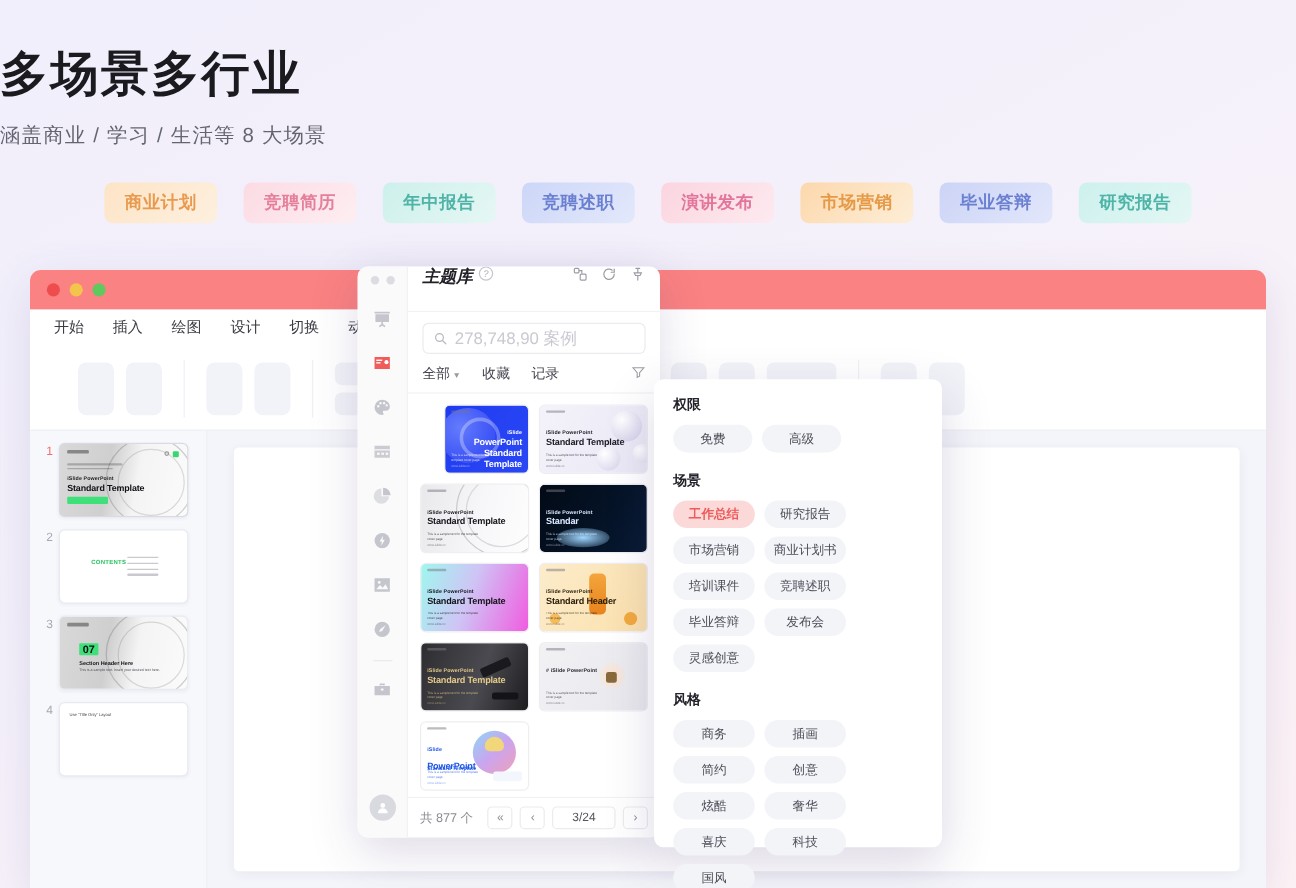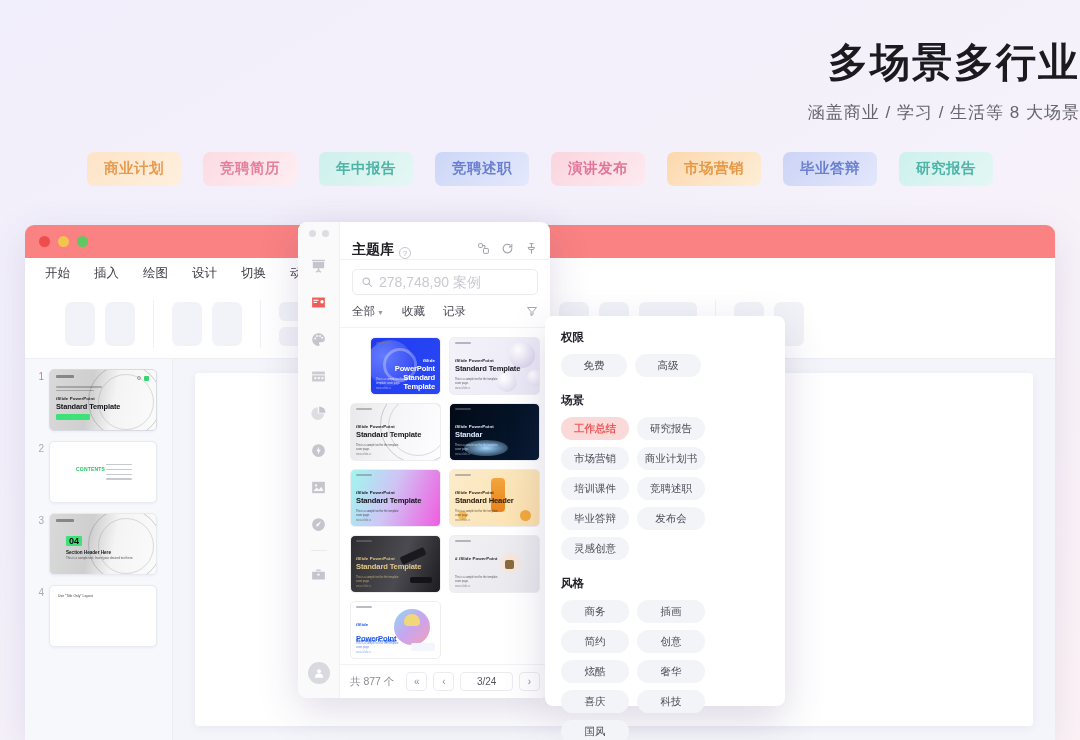--- a/index.html
+++ b/index.html
@@ -7,21 +7,21 @@
     width: 1080px; height: 740px;
     font-family: "Liberation Sans", "DejaVu Sans", sans-serif;
     overflow: hidden;
   }
   body {
     background: linear-gradient(150deg, #f2effc 0%, #f3f0fb 35%, #f7f2fa 60%, #fdf3f6 100%);
     position: relative;
   }
 
   
-  .hero { padding-top: 38px; text-align: right; }
+  .hero { padding-top: 38px; text-align: left; }
   .hero-title {
     font-size: 40px; font-weight: 700; color: #1b1b1f;
     letter-spacing: 2px; line-height: 1.22;
   }
   .hero-sub {
     margin-top: 14px; font-size: 17px; color: #65656f; letter-spacing: 1px;
   }
 
   
   .tag-row {
@@ -151,22 +151,23 @@
   .rail-icon svg { width: 17px; height: 17px; }
   .rail-sep { width: 16px; height: 1px; background: #e9e9ee; margin: 3px 0 9px; }
   .rail-avatar {
     position: absolute; bottom: 14px; width: 22px; height: 22px;
     border-radius: 50%; background: #d9d9e0;
     display: flex; align-items: center; justify-content: center; color: #fff;
   }
 
   .tp-main { flex: 1; display: flex; flex-direction: column; min-width: 0; }
   .tp-head {
-    height: 38px; display: flex; align-items: flex-end; padding: 0 12px;
+    height: 38px; display: flex; align-items: flex-start; padding: 0 12px;
     border-bottom: 1px solid #f2f2f5;
+    font-style: italic;
   }
   .tp-title { font-size: 14px; font-weight: 700; color: #202027; }
   .tp-help {
     width: 12px; height: 12px; border-radius: 50%; border: 1px solid #c6c6cf;
     color: #b3b3bd; font-size: 8px; display: flex; align-items: center;
     justify-content: center; margin-left: 5px;
   }
   .tp-head-icons { margin-left: auto; display: flex; gap: 11px; color: #9c9ca6; }
   .tp-head-icons svg { width: 13px; height: 13px; }
 
@@ -340,21 +341,21 @@
               <i></i>
             </div>
           </div>
         </div>
         <div class="slide-item">
           <div class="slide-no">3</div>
           <div class="slide-thumb thumb-gray">
             <div class="t-arcs"></div>
             <div class="t-arcs2"></div>
             <div class="t-logo"></div>
-            <div class="t-01">04</div>
+            <div class="t-01">07</div>
             <div class="t-sec">Section Header Here</div>
             <div class="t-sec-sub">This is a sample text. Insert your desired text here.</div>
           </div>
         </div>
         <div class="slide-item">
           <div class="slide-no">4</div>
           <div class="slide-thumb">
             <div class="t-tiny">Use "Title Only" Layout</div>
           </div>
         </div>

